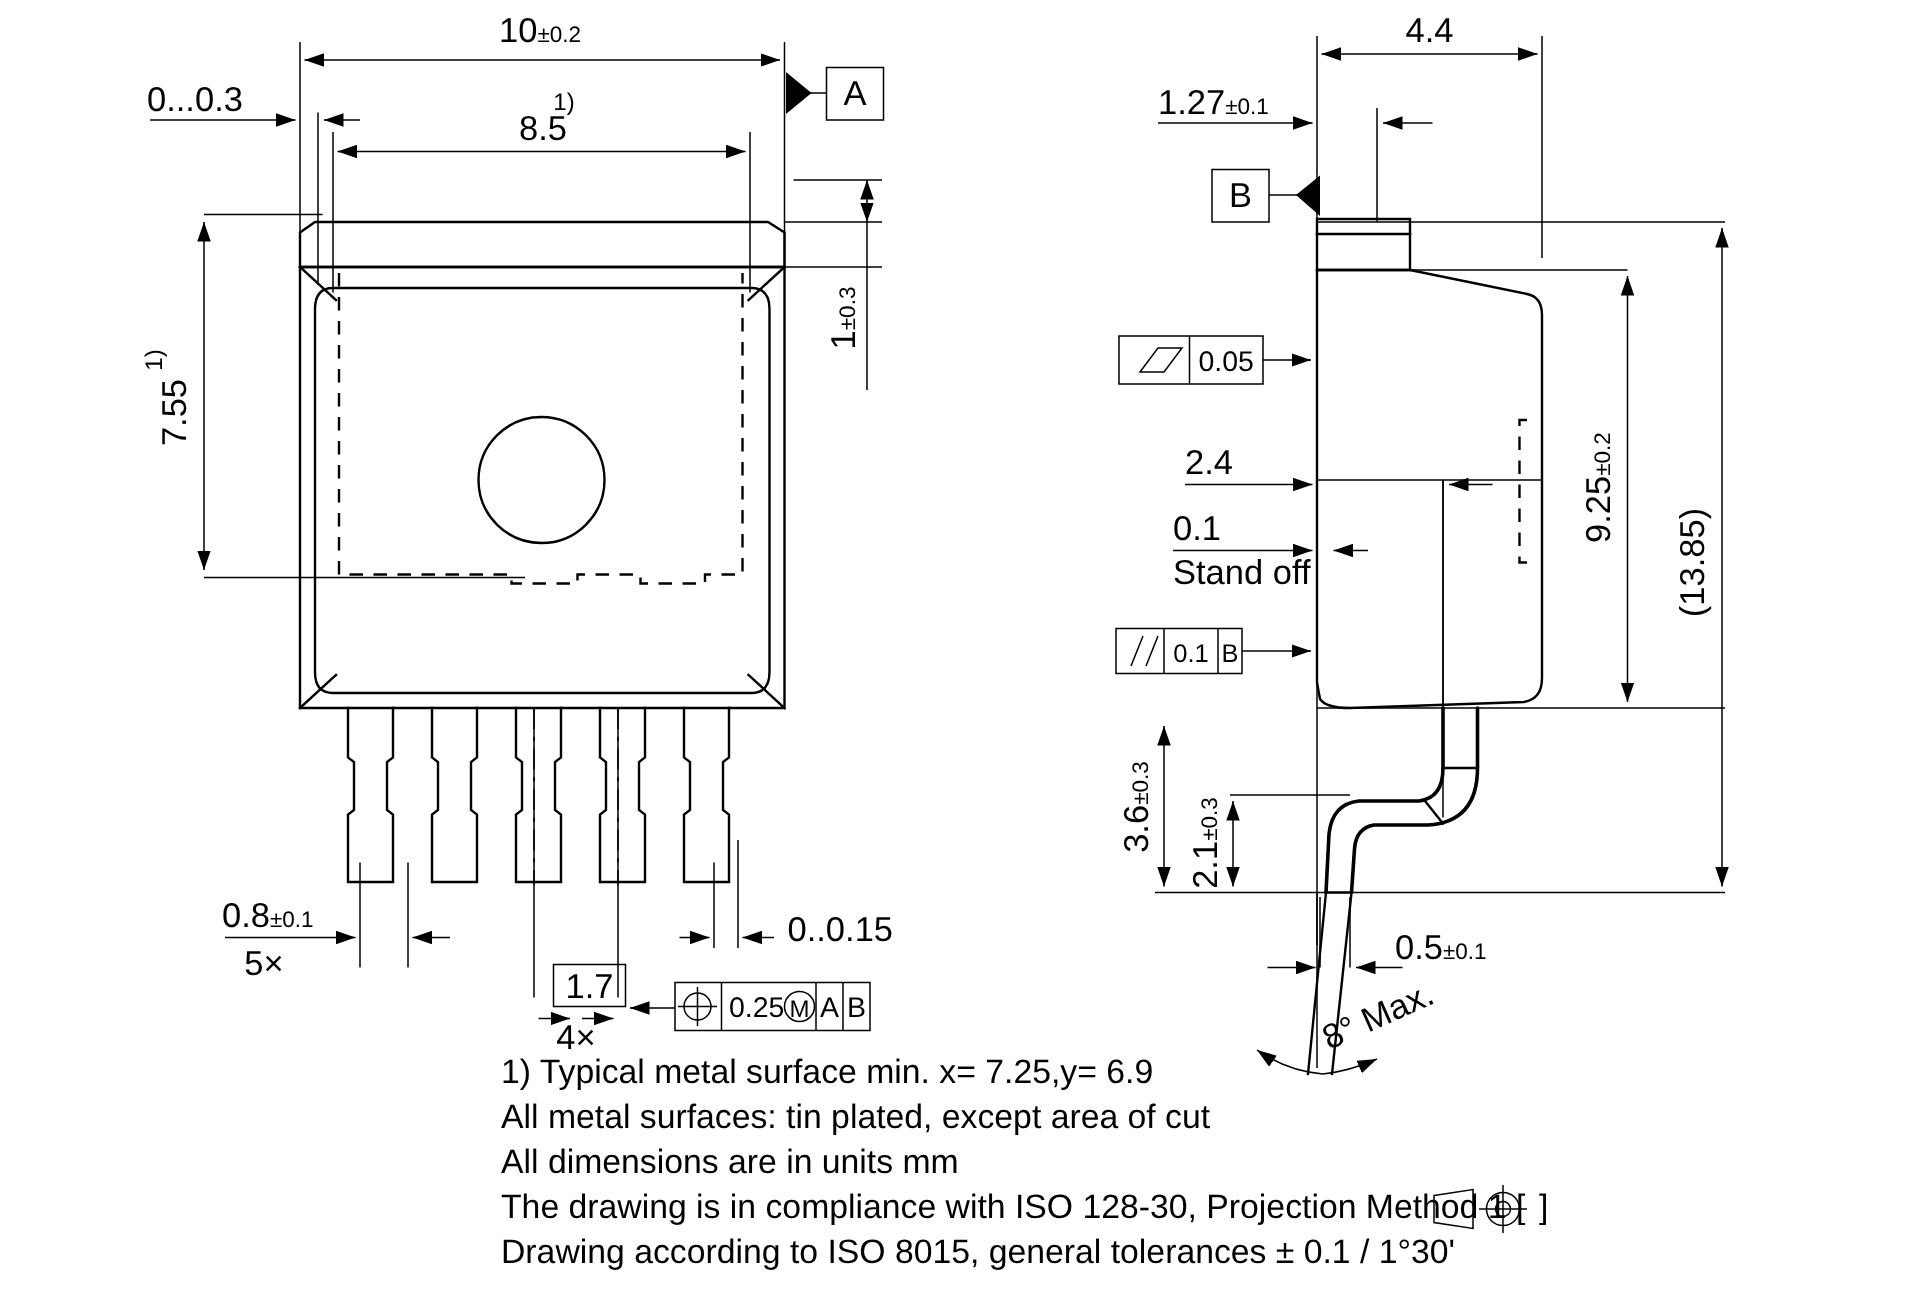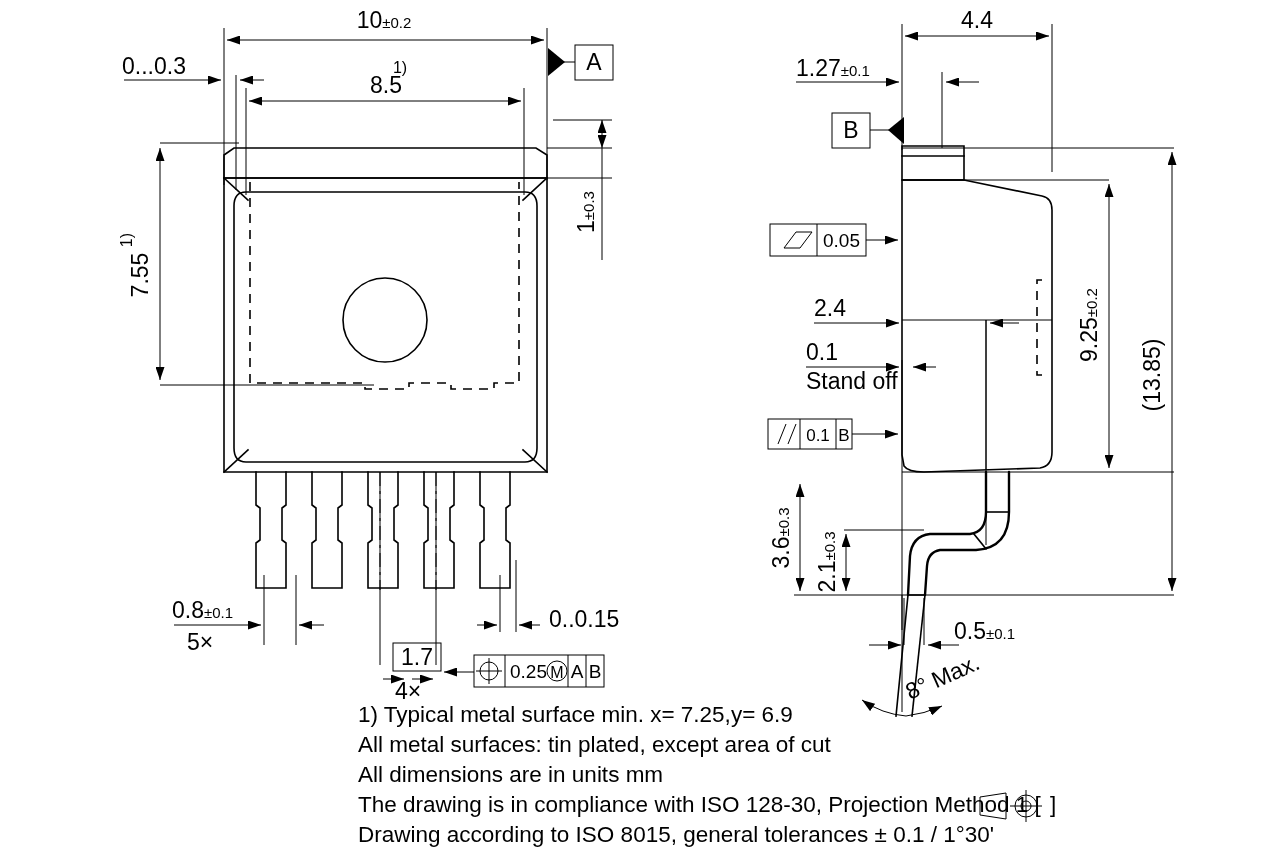--- a/index.html
+++ b/index.html
@@ -14,21 +14,20 @@
     font-family: "Liberation Sans", sans-serif;
     color: #000000;
     overflow: hidden;
   }
   #drawing-root {
     position: absolute;
     left: 0;
     top: 0;
     width: 1112px;
     height: 861px;
-    margin-left: 24px;
   }
   svg.sheet {
     display: block;
     width: 1280px;
     height: 861px;
   }
   .ln    { stroke: #000; stroke-width: 1.6; fill: none; stroke-linecap: square; }
   .ln-th { stroke: #000; stroke-width: 2.4; fill: none; stroke-linecap: round; stroke-linejoin: round; }
   .ln-xt { stroke: #000; stroke-width: 1.0; fill: none; stroke-linecap: butt; }
   .dash  { stroke: #000; stroke-width: 1.6; fill: none; stroke-dasharray: 9 7; }

